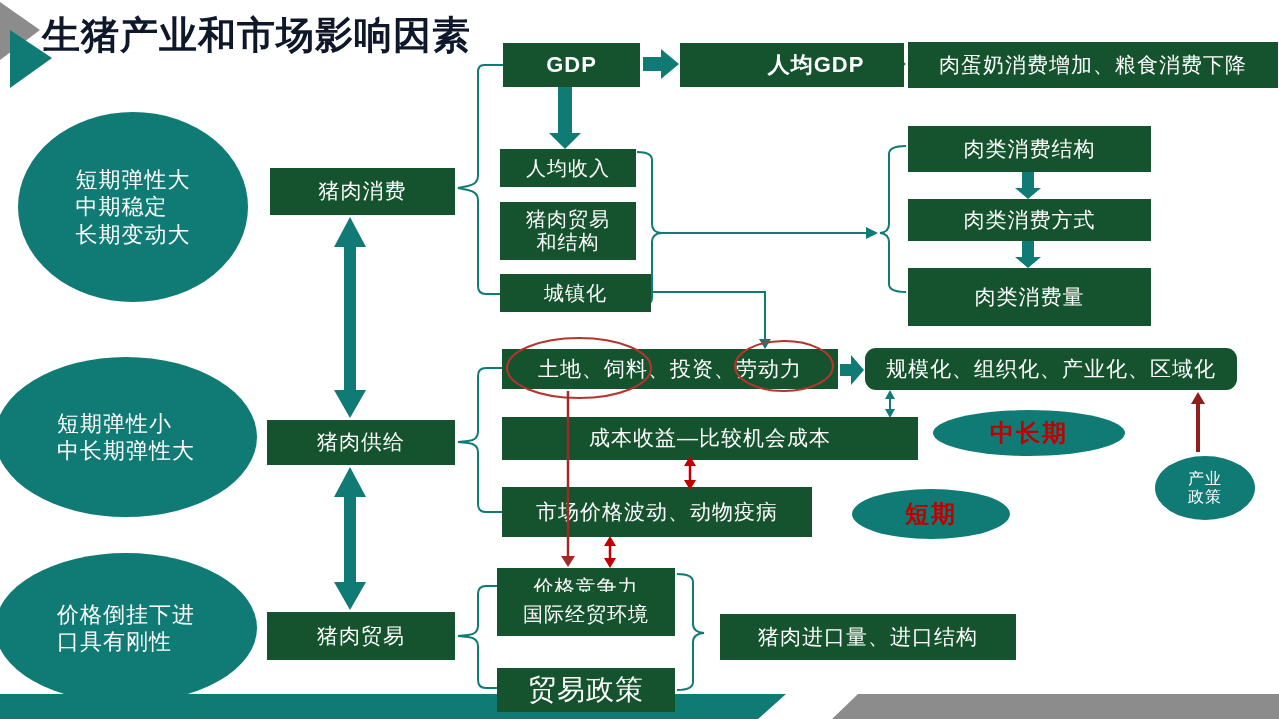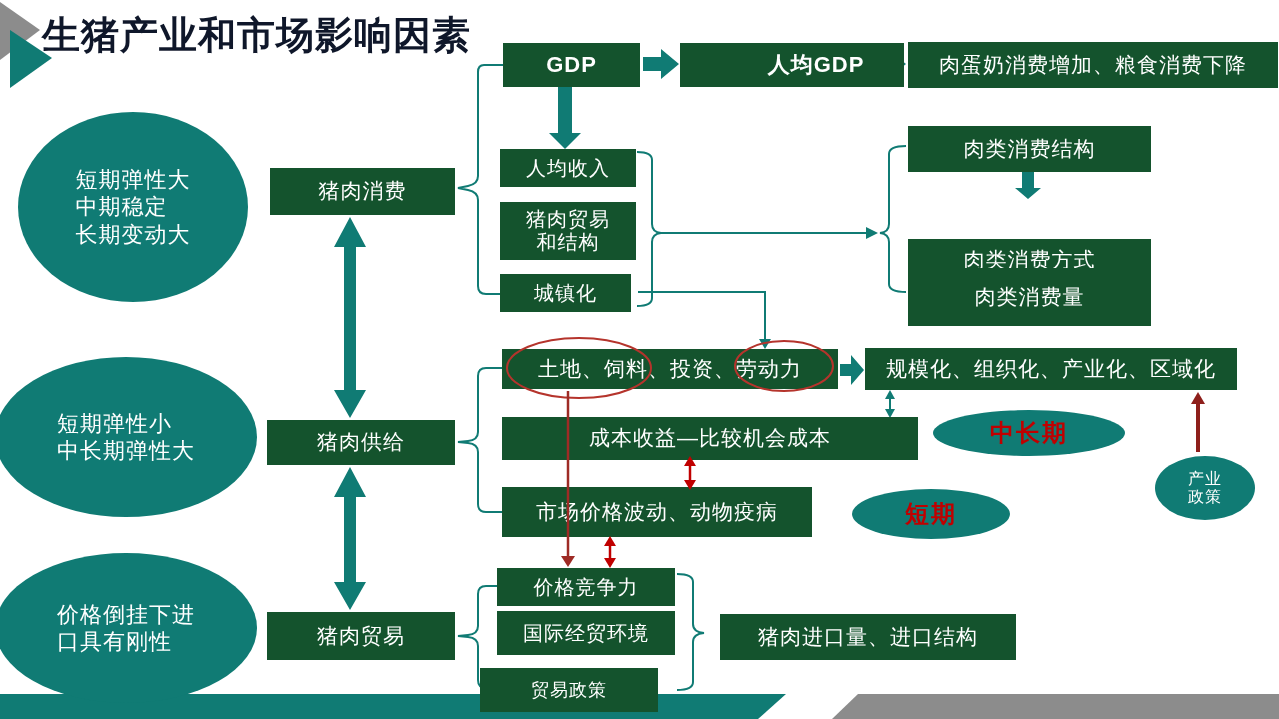--- a/index.html
+++ b/index.html
@@ -95,39 +95,39 @@
   <div class="box" style="left:267px;top:420px;width:188px;height:45px;">猪肉供给</div>
   <div class="box" style="left:267px;top:612px;width:188px;height:48px;">猪肉贸易</div>
 
   <div class="box bold" style="left:503px;top:43px;width:137px;height:44px;font-size:22px;">GDP</div>
   <div class="box bold" style="left:680px;top:43px;width:176px;height:44px;font-size:22px;padding-left:48px;">人均GDP</div>
   <div class="box" style="left:908px;top:42px;width:370px;height:46px;font-size:21px;">肉蛋奶消费增加、粮食消费下降</div>
 
   <div class="box" style="left:500px;top:149px;width:136px;height:38px;font-size:20px;">人均收入</div>
   <div class="box prelines" style="left:500px;top:202px;width:136px;height:58px;font-size:20px;">猪肉贸易
 和结构</div>
-  <div class="box" style="left:500px;top:274px;width:131px;height:38px;font-size:20px;">城镇化</div>
+  <div class="box" style="left:500px;top:274px;width:151px;height:38px;font-size:20px;">城镇化</div>
 
   <div class="box" style="left:908px;top:126px;width:243px;height:46px;">肉类消费结构</div>
-  <div class="box" style="left:908px;top:199px;width:243px;height:42px;margin-top:40px;">肉类消费方式</div>
+  <div class="box" style="left:908px;top:199px;width:243px;height:42px;">肉类消费方式</div>
   <div class="box" style="left:908px;top:268px;width:243px;height:58px;">肉类消费量</div>
 
   <div class="box" style="left:502px;top:349px;width:336px;height:40px;">土地、饲料、投资、劳动力</div>
-  <div class="box" style="left:865px;top:348px;width:372px;height:42px;">规模化、组织化、产业化、区域化</div>
+  <div class="box" style="left:865px;top:348px;width:372px;height:42px;border-radius:11px;">规模化、组织化、产业化、区域化</div>
   <div class="box" style="left:502px;top:417px;width:416px;height:43px;">成本收益—比较机会成本</div>
   <div class="box" style="left:502px;top:487px;width:310px;height:50px;">市场价格波动、动物疫病</div>
 
   <div class="ell redtext" style="left:933px;top:410px;width:192px;height:46px;">中长期</div>
   <div class="ell redtext" style="left:852px;top:489px;width:158px;height:50px;">短期</div>
   <div class="ell prelines" style="left:1155px;top:456px;width:100px;height:64px;font-size:16px;line-height:1.15;">产业
 政策</div>
 
   <div class="box" style="left:497px;top:568px;width:178px;height:38px;font-size:20px;">价格竞争力</div>
-  <div class="box" style="left:497px;top:611px;width:178px;height:44px;font-size:20px;">国际经贸环境</div>
-  <div class="box" style="left:480px;top:668px;width:178px;height:44px;font-size:18px;">贸易政策</div>
+  <div class="box" style="left:497px;top:592px;width:178px;height:44px;font-size:20px;">国际经贸环境</div>
+  <div class="box" style="left:497px;top:668px;width:178px;height:44px;font-size:28px;">贸易政策</div>
   <div class="box" style="left:720px;top:614px;width:296px;height:46px;">猪肉进口量、进口结构</div>
 
   <svg class="overlay" width="1279" height="719">
     <ellipse cx="579" cy="368" rx="72" ry="30" fill="none" stroke="#B5342C" stroke-width="2"></ellipse>
     <ellipse cx="784" cy="366" rx="49" ry="25" fill="none" stroke="#B5342C" stroke-width="2"></ellipse>
 
     <line x1="568" y1="391" x2="568" y2="556" stroke="#9E2B25" stroke-width="2.5"></line>
     <polygon points="561,556 575,556 568,567" fill="#9E2B25"></polygon>
 
     <line x1="690" y1="464" x2="690" y2="482" stroke="#C00000" stroke-width="2.5"></line>

